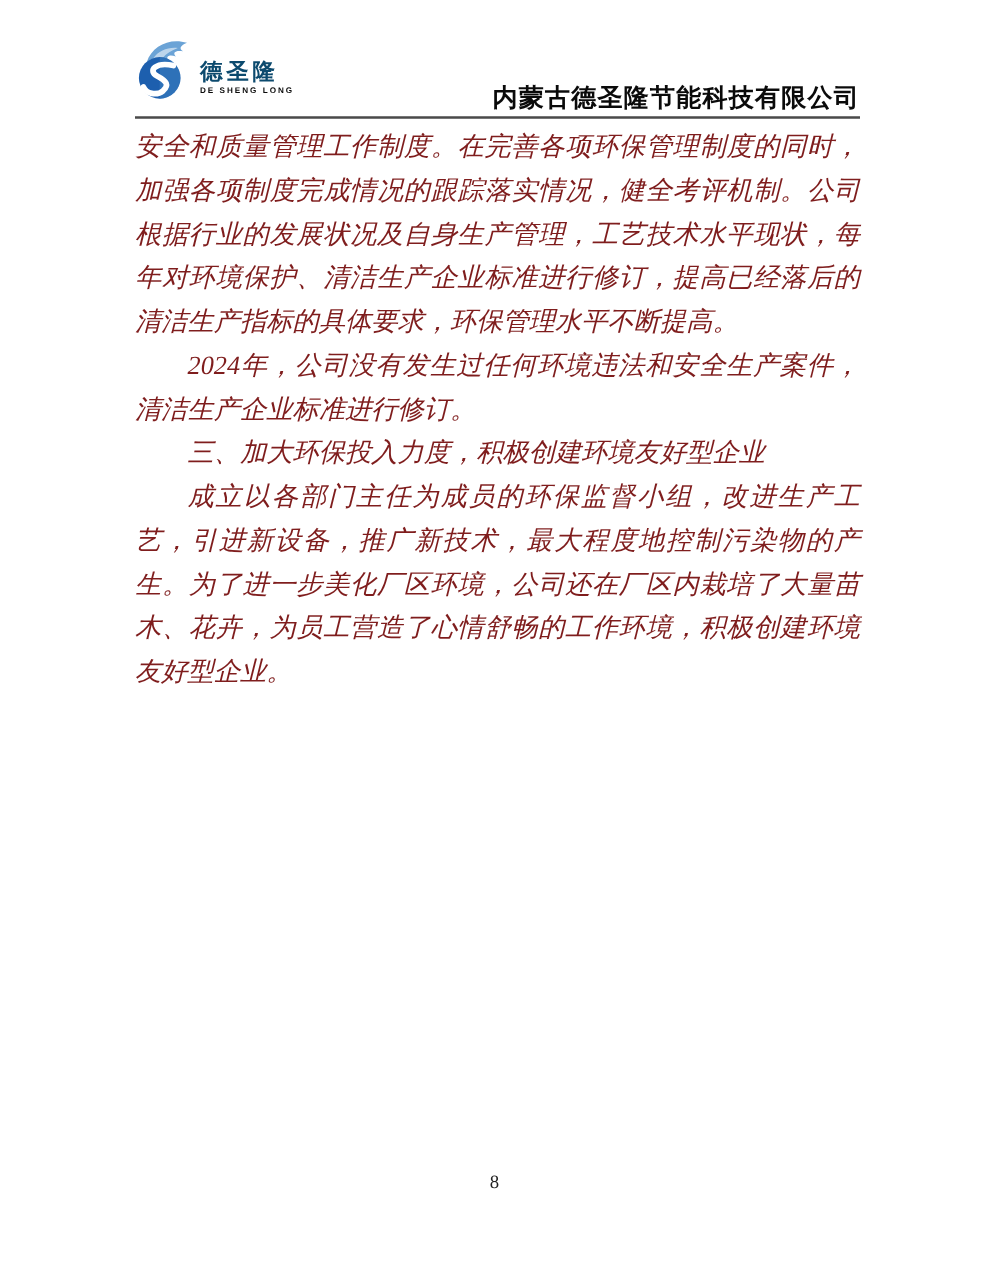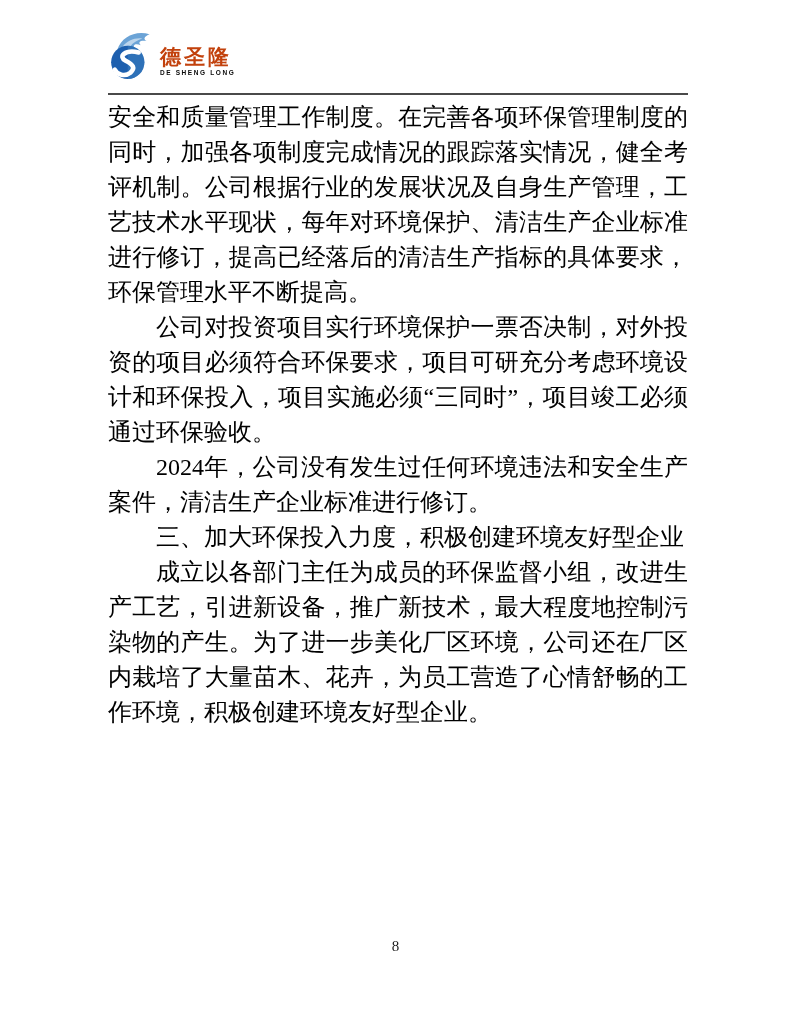--- a/index.html
+++ b/index.html
@@ -40,25 +40,25 @@
     width: 48px;
     height: 52px;
     display: block;
   }
   .logo-text {
     margin-left: 2px;
     margin-bottom: 4px;
     line-height: 1;
   }
   .logo-cn {
-    font-family: Liberation Serif, serif;
+    font-family: Liberation Mono, monospace;
     font-weight: bold;
-    font-size: 21px;
+    font-size: 18px;
     letter-spacing: 3px;
-    color: #c2410c;
+    color: #0c4a6e;
     white-space: nowrap;
   }
   .logo-en {
     font-family: "Liberation Sans", sans-serif;
     font-weight: bold;
     font-size: 6.5px;
     letter-spacing: 1.6px;
     color: #0a0a0a;
     margin-top: 2px;
     white-space: nowrap;
@@ -81,25 +81,26 @@
     height: 0;
     border-top: 2px solid #4a4a4a;
   }
 
   
   .doc-body {
     position: absolute;
     left: 108px;
     top: 100px;
     width: 580px;
-    font-size: 24px;
+    font-size: 21px;
     line-height: 35px;
     text-align: justify;
     text-justify: inter-ideograph;
-    color: #000000;
+    color: #7f1d1d;
+    font-style: italic;
   }
   .para {
     margin: 0;
     text-indent: 2em;
   }
   .para.no-indent {
     text-indent: 0;
   }
 
   
@@ -128,27 +129,27 @@
         <circle cx="17" cy="33" r="16" fill="#1d5fae"></circle>
         <path d="M17 17 a16 16 0 0 1 16 16 a16 16 0 0 1 -16 16 Z" fill="#3d7fc1" opacity="0.55"></path>
 
         <path d="M27.5 23.5 C 14 20.5, 7.5 27.5, 15 31.5 C 22.5 35.5, 24.5 38.5, 19.5 43 C 14.5 47, 6.5 45, 4.5 40" fill="none" stroke="#ffffff" stroke-width="4.4" stroke-linecap="round"></path>
       </svg>
       <div class="logo-text">
         <div class="logo-cn">德圣隆</div>
         <div class="logo-en">DE SHENG LONG</div>
       </div>
     </div>
+    <div class="company-name">内蒙古德圣隆节能科技有限公司</div>
   </div>
 
   <div class="header-rule"></div>
 
   <div class="doc-body">
     <p class="para no-indent">安全和质量管理工作制度。在完善各项环保管理制度的同时，加强各项制度完成情况的跟踪落实情况，健全考评机制。公司根据行业的发展状况及自身生产管理，工艺技术水平现状，每年对环境保护、清洁生产企业标准进行修订，提高已经落后的清洁生产指标的具体要求，环保管理水平不断提高。</p>
-    <p class="para">公司对投资项目实行环境保护一票否决制，对外投资的项目必须符合环保要求，项目可研充分考虑环境设计和环保投入，项目实施必须“三同时”，项目竣工必须通过环保验收。</p>
     <p class="para">2024年，公司没有发生过任何环境违法和安全生产案件，清洁生产企业标准进行修订。</p>
     <p class="para">三、加大环保投入力度，积极创建环境友好型企业</p>
     <p class="para">成立以各部门主任为成员的环保监督小组，改进生产工艺，引进新设备，推广新技术，最大程度地控制污染物的产生。为了进一步美化厂区环境，公司还在厂区内栽培了大量苗木、花卉，为员工营造了心情舒畅的工作环境，积极创建环境友好型企业。</p>
   </div>
 
   <div class="footer">
     <span>8</span>
   </div>
 
 </div>

